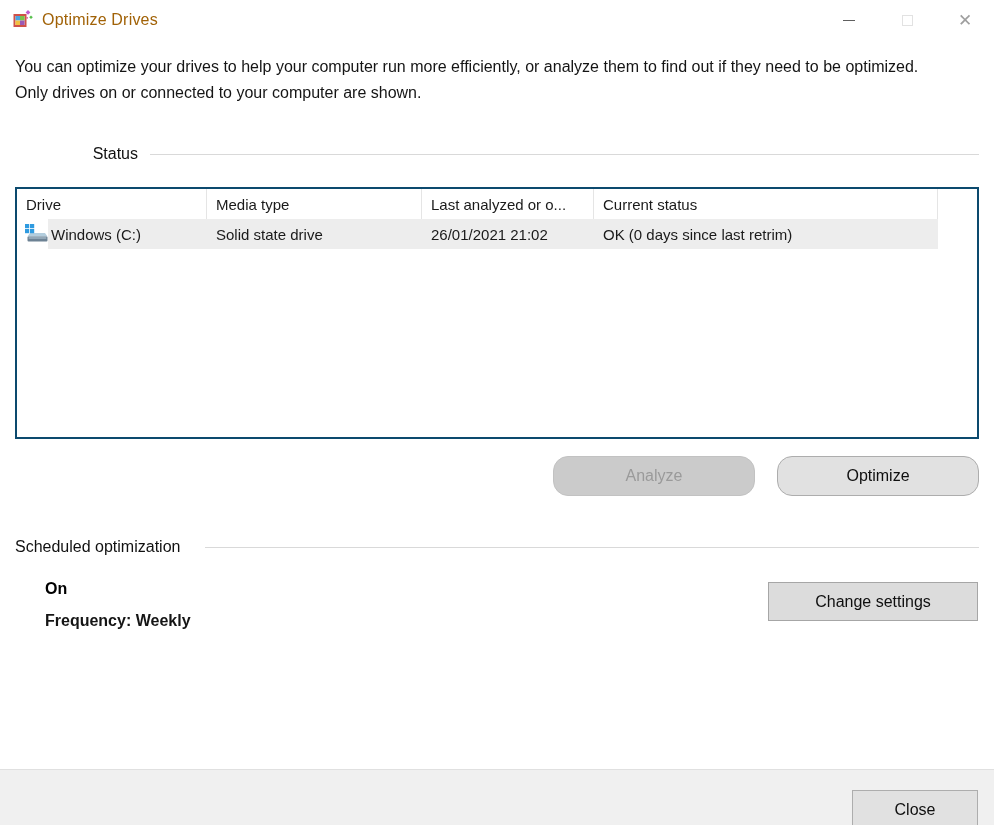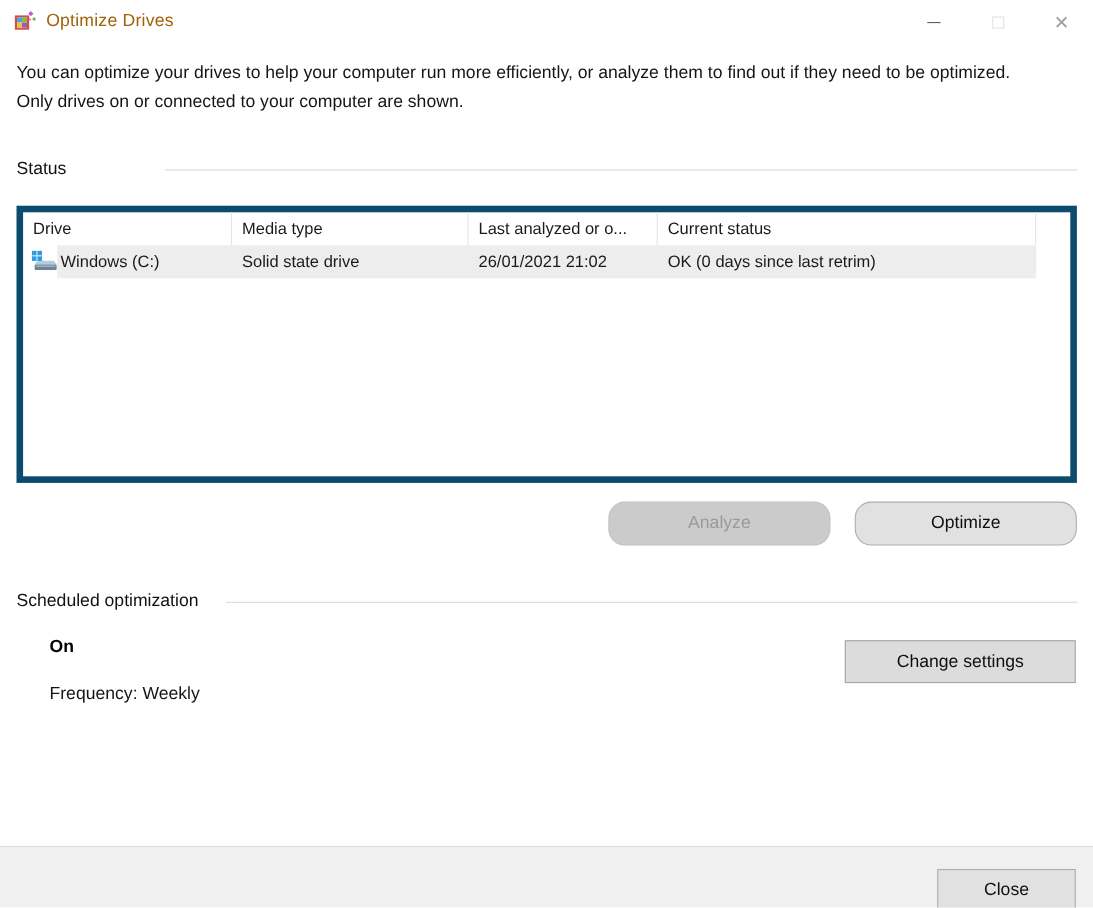--- a/index.html
+++ b/index.html
@@ -44,37 +44,37 @@
     line-height:1.6;
     color:#151515;
   }
 
   .section-head {
     display:flex;
     align-items:center;
     font-size:16px;
     color:#111;
   }
-  .section-head .label { flex:0 0 auto; min-width:123px; }
+  .section-head .label { flex:0 0 auto; min-width:123px;text-align:right; }
   .section-head.sched .label { min-width:0; margin-right:13px; }
   .section-head .rule {
     flex:1 1 auto;
     height:1px;
     background:#d9d9d9;
     margin-left:12px;
   }
   .status-head { margin-top:40px; }
   .sched-head  { margin-top:42px; }
 
   
   .listbox {
     position:relative;
     margin-top:24px;
     height:252px;
-    border:6px solid #0c4a6e;
+    border:2px solid #0c4a6e;
     background:#fff;
     font-size:15px;
   }
   .lv-row {
     display:grid;
     grid-template-columns:190px 215px 172px 344px 1fr;
     align-items:center;
     height:30px;
     position:relative;
   }
@@ -126,21 +126,21 @@
   .btn:disabled, .btn.disabled {
     background:#cbcbcb;
     border-color:#c2c2c2;
     color:#9a9a9a;
   }
 
   
   .sched-body { position:relative; margin-top:24px; min-height:130px; }
   .sched-state { margin-left:30px; font-size:16px; font-weight:bold; color:#000; }
   .sched-desc  { margin-left:30px; margin-top:19px; font-size:16px; color:#151515; }
-  .sched-freq  { margin-left:30px; margin-top:24px; font-size:16px; color:#151515; }
+  .sched-freq  { margin-left:30px; margin-top:14px; font-size:16px; color:#151515;font-weight:bold; }
   .change-btn {
     position:absolute;
     top:2px; right:1px;
     width:210px; height:39px;
     background:#dcdcdc;
     border-color:#a6a6a6;
   }
 
   
   .footer {

